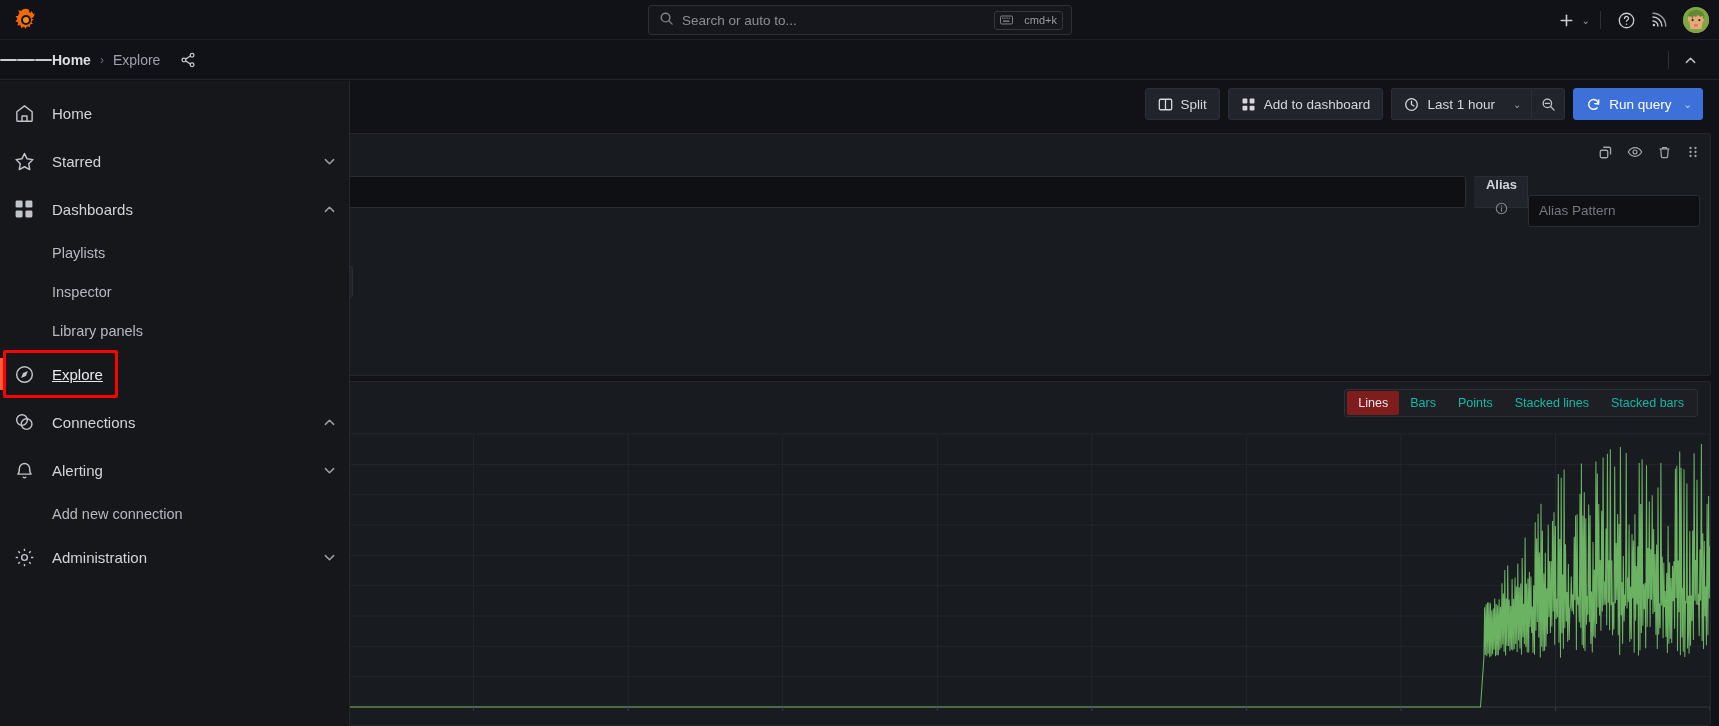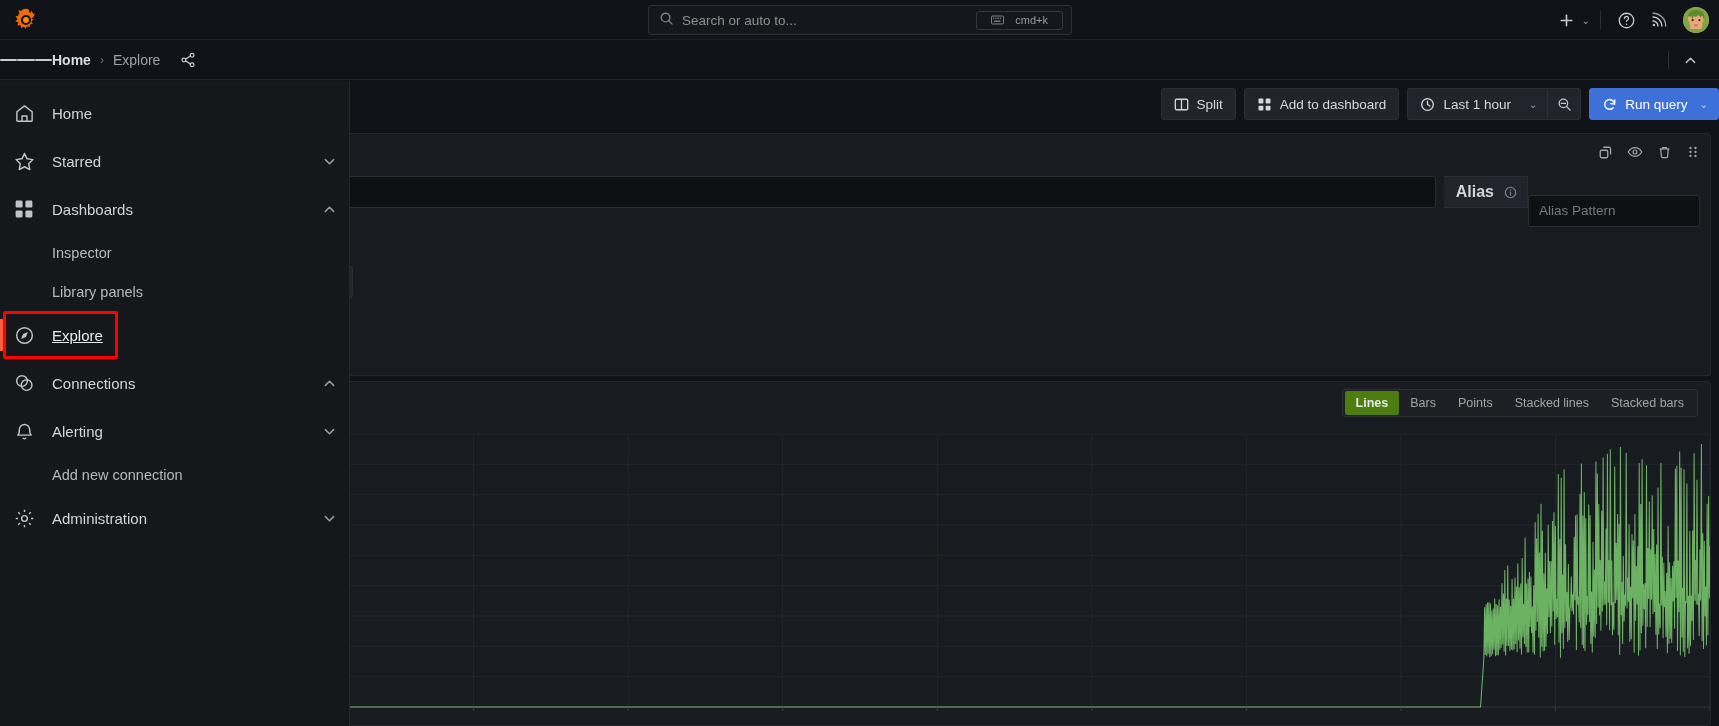--- a/index.html
+++ b/index.html
@@ -29,21 +29,21 @@
     border-radius: 3px;
     display: flex; align-items: center;
     padding: 0 8px 0 10px;
     gap: 8px;
   }
   .search-box .mag { flex: 0 0 auto; opacity: .78; }
   .search-ph { color: #8e8e92; font-size: 13.5px; flex: 1 1 auto; }
   .kbd {
     display: flex; align-items: center; gap: 11px;
     border: 1px solid #34373f; border-radius: 3px;
-    padding: 1px 14px; height: 19px;
+    padding: 1px 5px; height: 19px;
     color: #9a9ba0; font-size: 11px; text-align: center;
   }
 
   .top-right {
     position: absolute; right: 10px; top: 0; height: 40px;
     display: flex; align-items: center; gap: 2px;
   }
   .ticon {
     width: 30px; height: 30px; border-radius: 3px;
     display: flex; align-items: center; justify-content: center;
@@ -74,21 +74,21 @@
   .share-icon { margin-left: 11px; color: #c7c9d1; display:flex; align-items:center; }
   .bc-right { position: absolute; right: 0; top: 0; height: 40px; display: flex; align-items: center; }
   .bc-right .divider-v { margin: 0 6px 0 0; }
 
   
   .content { position: absolute; top: 81px; left: 0; width: 1719px; height: 645px; background: #111217; }
 
   .exp-toolbar {
     position: absolute; top: 0; left: 0; width: 1719px; height: 46px;
     display: flex; align-items: center; justify-content: flex-end;
-    gap: 8px;
+    padding-right: 16px; gap: 8px;
   }
   .tb-btn {
     height: 32px; display: flex; align-items: center; gap: 8px;
     background: #22242b; border: 1px solid #2c2f38; border-radius: 3px;
     padding: 0 12px; color: #d6d7dc; font-size: 13.5px; font-weight: 500;
     cursor: pointer;
   }
   .timegroup { display: flex; align-items: flex-end; }
   .time-btn {
     height: 32px; display: flex; align-items: center; gap: 8px;
@@ -126,22 +126,23 @@
     position: absolute; top: 36px; left: 0; right: 0; height: 44px;
     display: flex; align-items: center; padding: 0 10px; gap: 0;
   }
   .q-input {
     flex: 1 1 auto; height: 32px; background: #0f1014;
     border: 1px solid #2a2d34; border-radius: 3px;
   }
   .alias-label {
     height: 32px; display: flex; align-items: center; gap: 10px;
     background: #22242b; border: 1px solid #2a2d34; border-left: none;
-    padding: 0 10px 0 12px; color: #d3d4d9; font-size: 16px; font-weight: 600;
+    padding: 0 10px 0 12px; color: #d3d4d9; font-size: 13px; font-weight: 600;
     margin-left: 8px;
+    flex-direction: column;
   }
   .alias-label .info { color: #83858c; display: flex; }
   .alias-input {
     width: 172px; height: 32px; background: #0f1014;
     border: 1px solid #2a2d34; border-radius: 3px;
     display: flex; align-items: center; padding: 0 10px;
     color: #75777e; font-size: 13.5px; margin-top: 37px;
   }
 
   .query-row2 {
@@ -192,24 +193,24 @@
     position: absolute; top: 0; left: 0; right: 0; height: 42px;
     display: flex; align-items: center; justify-content: flex-end; padding-right: 12px;
   }
   .radio-group {
     display: flex; align-items: center; height: 28px;
     background: #1d1f24; border: 1px solid #2c2f36; border-radius: 3px;
     padding: 2px;
   }
   .radio-opt {
     height: 24px; display: flex; align-items: center; padding: 0 11px;
-    color: #a3a3a3; font-size: 12.5px; border-radius: 2px; cursor: pointer;
+    color: #14b8a6; font-size: 12.5px; border-radius: 2px; cursor: pointer;
     white-space: nowrap;
   }
-  .radio-opt.active { background: #4d7c0f; color: #e6e7eb; font-weight: 700; }
+  .radio-opt.active { background: #7f1d1d; color: #e6e7eb; font-weight: 400; }
 
   .plot-area { position: absolute; top: 42px; left: 0; right: 0; bottom: 0; overflow: hidden; }
   .plot-svg { display: block; }
 
   
   .megamenu {
     position: absolute; top: 81px; left: 0; width: 350px; height: 645px;
     background: #16171b;
     border-right: 1px solid #26282e;
     z-index: 30;
@@ -548,20 +549,23 @@
           </svg>
         </span>
         <span class="nav-label">Dashboards</span>
         <span class="nav-chev">
           <svg width="15" height="15" viewBox="0 0 16 16" fill="none" stroke="currentColor" stroke-width="1.6" stroke-linecap="round" stroke-linejoin="round">
             <polyline points="3.6,10 8,5.6 12.4,10"></polyline>
           </svg>
         </span>
       </div>
       <div class="nav-sub">
+        <span>Playlists</span>
+      </div>
+      <div class="nav-sub">
         <span>Inspector</span>
       </div>
       <div class="nav-sub">
         <span>Library panels</span>
       </div>
       <div class="nav-item active" style="position: relative;">
         <div class="active-bar" style="background: rgb(245, 95, 62);"></div>
         <span class="nav-ico">
           <svg width="21" height="21" viewBox="0 0 22 22" fill="none" stroke="currentColor" stroke-width="1.5">
             <circle cx="11" cy="11" r="8.2"></circle>

